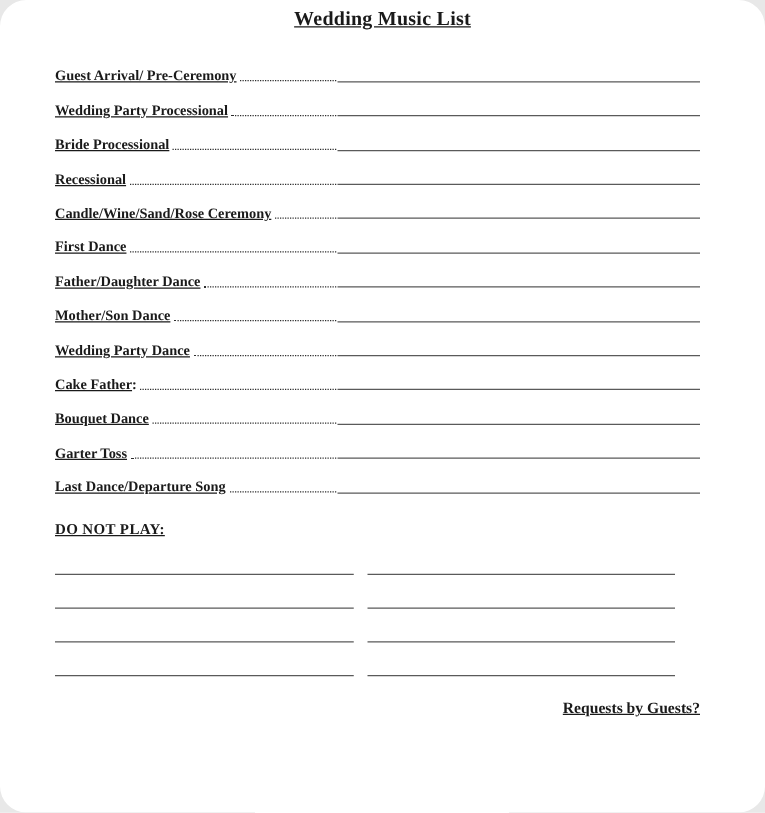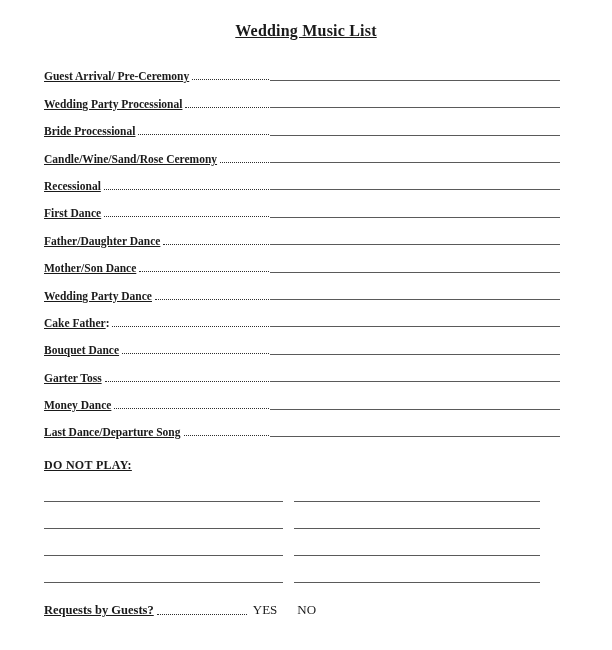--- a/index.html
+++ b/index.html
@@ -6,21 +6,22 @@
   .sheet {
     position: relative;
     width: 612px;
     height: 650px;
     margin: 0 auto;
     background: #ffffff;
     font-family: "Liberation Serif", "DejaVu Serif", serif;
     color: #1a1a1a;
     overflow: hidden;
     box-sizing: border-box;
-    padding-top: 21px;
+    padding-top: 6px;
+    border-radius: 21px;
   }
   .title {
     text-align: center;
     font-size: 16px;
     font-weight: bold;
     text-decoration: underline;
     line-height: 20px;
     letter-spacing: 0.2px;
   }
   .rows {
@@ -77,20 +78,21 @@
     border-bottom: 1.3px solid #5a5a5a;
   }
   .dnp-line.left  { flex: 0 0 239px; width: 239px; }
   .dnp-line.right { flex: 0 0 246px; width: 246px; }
   .req-row {
     display: flex;
     align-items: flex-end;
     margin: 17px 52px 0 44px;
     height: 18px;
     font-size: 13px;
+    flex-direction: column;
   }
   .req-lbl {
     font-size: 12.5px;
     font-weight: bold;
     text-decoration: underline;
     white-space: nowrap;
     line-height: 16px;
   }
   .req-dots {
     flex: 0 0 90px;
@@ -126,27 +128,27 @@
       <span class="dots"></span>
       <span class="wline"></span>
     </div>
     <div class="row">
       <span class="lbl">Bride Processional</span>
         <span class="sfx"></span>
       <span class="dots"></span>
       <span class="wline"></span>
     </div>
     <div class="row">
+      <span class="lbl">Recessional</span>
+        <span class="sfx"></span>
+      <span class="dots"></span>
+      <span class="wline"></span>
+    </div>
+    <div class="row">
       <span class="lbl">Candle/Wine/Sand/Rose Ceremony</span>
-        <span class="sfx"></span>
-      <span class="dots"></span>
-      <span class="wline"></span>
-    </div>
-    <div class="row">
-      <span class="lbl">Recessional</span>
         <span class="sfx"></span>
       <span class="dots"></span>
       <span class="wline"></span>
     </div>
     <div class="row">
       <span class="lbl">First Dance</span>
         <span class="sfx"></span>
       <span class="dots"></span>
       <span class="wline"></span>
     </div>
@@ -175,26 +177,20 @@
       <span class="wline"></span>
     </div>
     <div class="row">
       <span class="lbl">Bouquet Dance</span>
         <span class="sfx"></span>
       <span class="dots"></span>
       <span class="wline"></span>
     </div>
     <div class="row">
       <span class="lbl">Garter Toss</span>
-        <span class="sfx"></span>
-      <span class="dots"></span>
-      <span class="wline"></span>
-    </div>
-    <div class="row">
-      <span class="lbl">Money Dance</span>
         <span class="sfx"></span>
       <span class="dots"></span>
       <span class="wline"></span>
     </div>
     <div class="row">
       <span class="lbl">Last Dance/Departure Song</span>
         <span class="sfx"></span>
       <span class="dots"></span>
       <span class="wline"></span>
     </div>

